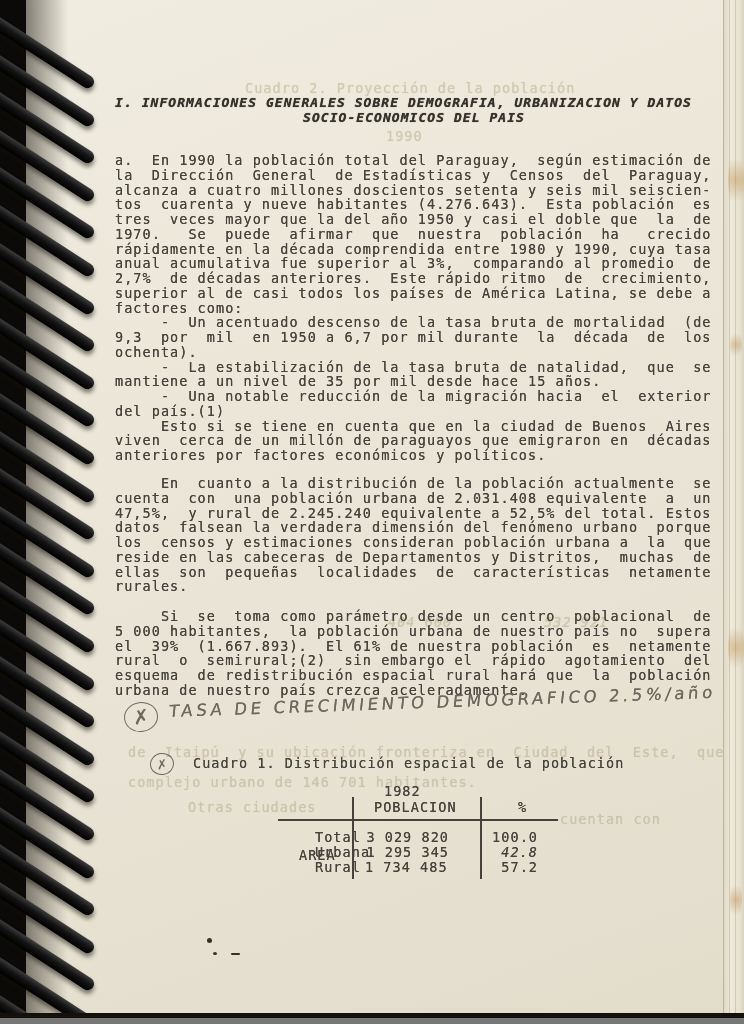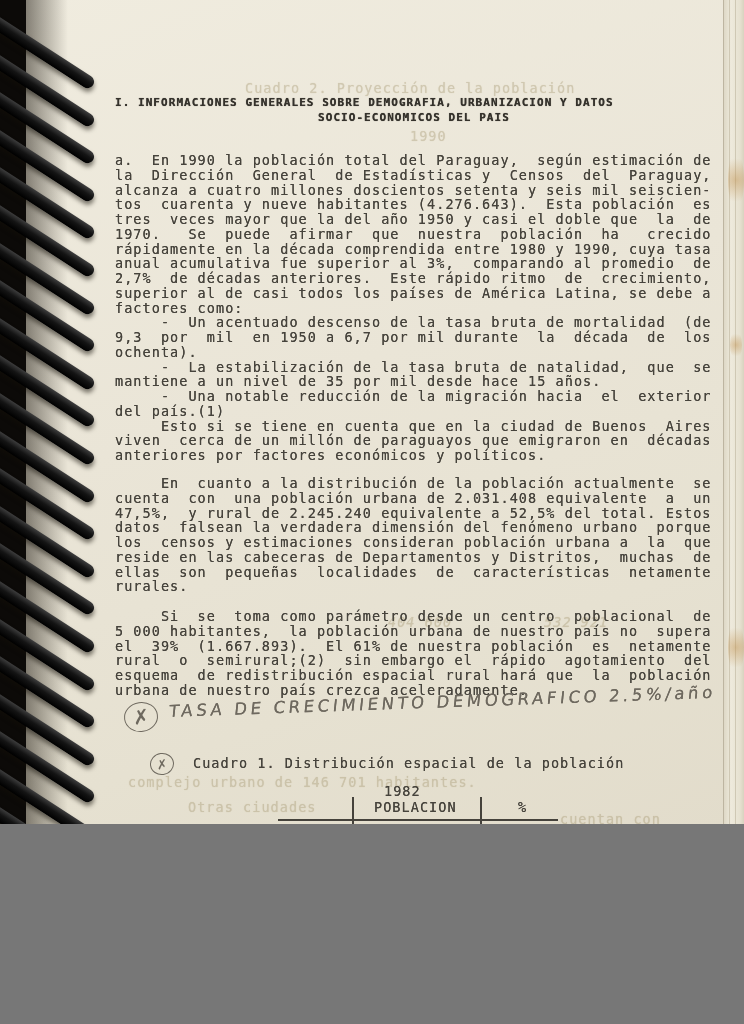--- a/index.html
+++ b/index.html
@@ -1,21 +1,21 @@
 <!DOCTYPE html>
 <html><head>
 <meta charset="utf-8">
 <style>
   html,body{margin:0;padding:0;background:#777;}
-  .page{position:relative;width:744px;height:824px;overflow:hidden;
+  .page{position:relative;width:744px;height:1018px;overflow:hidden;
         background:linear-gradient(160deg,#f0ecdf 0%,#eae5d7 45%,#e6e1d1 75%,#e2dccb 100%);
         font-family:"DejaVu Sans Mono", monospace;}
   .type{position:absolute;font-size:13.5px;line-height:14.75px;letter-spacing:1.05px;
         color:#46433c;white-space:pre;text-shadow:0 0 .4px #55524a;}
-  .title{font-weight:bold;color:#35322c;text-shadow:0 0 .7px #35322c;font-size:11px;}
+  .title{font-weight:bold;color:#35322c;text-shadow:0 0 .7px #35322c;font-size:13px;font-style:italic;}
   .bleed{position:absolute;font-size:13.5px;letter-spacing:1.05px;white-space:pre;
          color:#a3956e;opacity:.38;filter:blur(.4px);text-shadow:0 0 1px #a3956e;}
   
   .vline{position:absolute;width:2px;background:#45423b;}
   .hline{position:absolute;height:2px;background:#45423b;}
   
   .hand{position:absolute;font-family:"DejaVu Sans",sans-serif;color:#6e695f;
         text-shadow:0 0 .5px #6e695f;}
   .hand-text{font-size:16.5px;letter-spacing:3.6px;transform:rotate(-2deg) skewX(-8deg);
         transform-origin:left bottom;white-space:pre;}
@@ -37,22 +37,23 @@
   .stack-line{position:absolute;top:0;width:1px;height:1024px;background:#cfc8b4;}
   .fox{position:absolute;border-radius:50%;background:radial-gradient(circle,rgba(190,140,70,.45),rgba(190,140,70,0) 70%);}
   .speck{position:absolute;background:#35322c;border-radius:50%;}
 </style>
 </head>
 <body>
 
 <div class="page">
 
   <div class="bleed" style="left:245px;top:80px;">Cuadro 2. Proyección de la población</div>
-  <div class="bleed" style="left:386px;top:128px;margin-left:24px;">1990</div>
+  <div class="bleed" style="left:386px;top:128px;">1990</div>
   <div class="bleed" style="left:388px;top:614px;font-style:italic;">404 600          532 921</div>
+  <div class="bleed" style="left:128px;top:744px;">de  Itaipú  y su ubicación fronteriza en  Ciudad  del  Este,  que</div>
   <div class="bleed" style="left:128px;top:774px;">complejo urbano de 146 701 habitantes.</div>
   <div class="bleed" style="left:188px;top:799px;">Otras ciudades</div>
   <div class="bleed" style="left:560px;top:799px;margin-top:12px;">cuentan con</div>
 
   <div class="type title" style="left:115px;top:96px;">I. INFORMACIONES GENERALES SOBRE DEMOGRAFIA, URBANIZACION Y DATOS</div>
   <div class="type title" style="left:115px;top:111px;width:598px;text-align:center;">SOCIO-ECONOMICOS DEL PAIS</div>
 
   <div class="type" style="left:115px;top:153px;">a.  En 1990 la población total del Paraguay,  según estimación de
 la  Dirección  General  de Estadísticas y  Censos  del  Paraguay,
 alcanza a cuatro millones doscientos setenta y seis mil seiscien-

